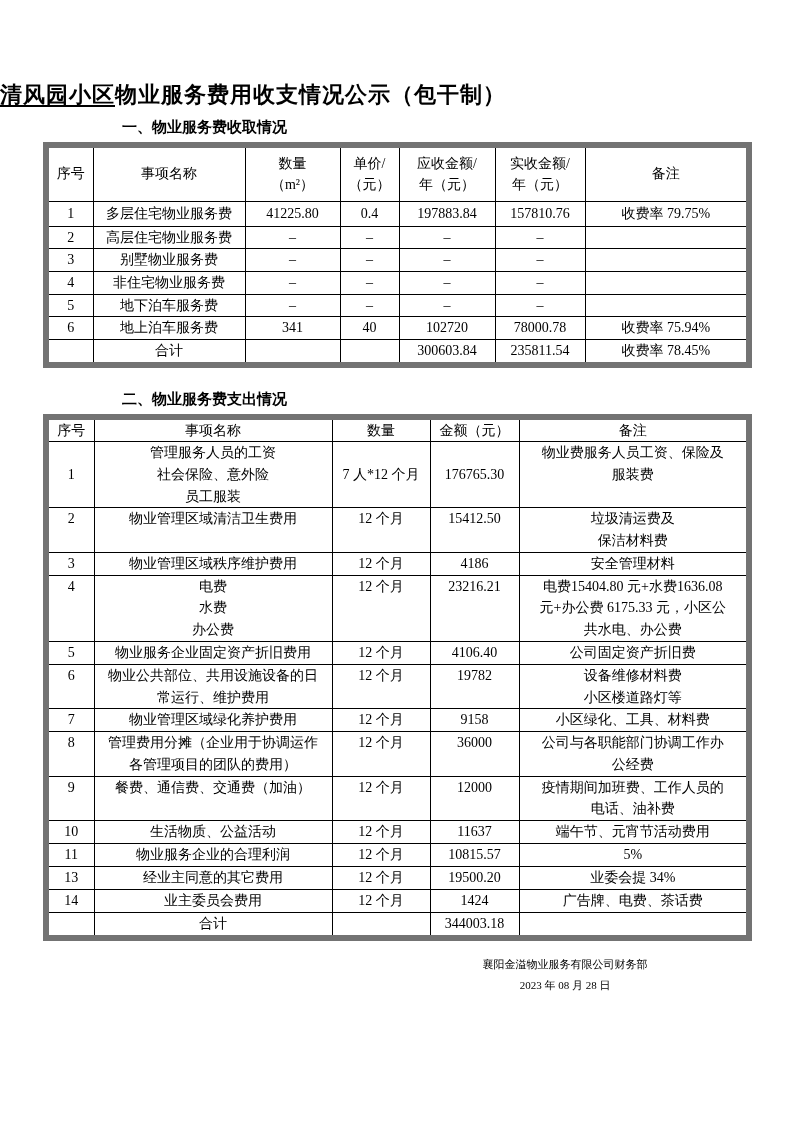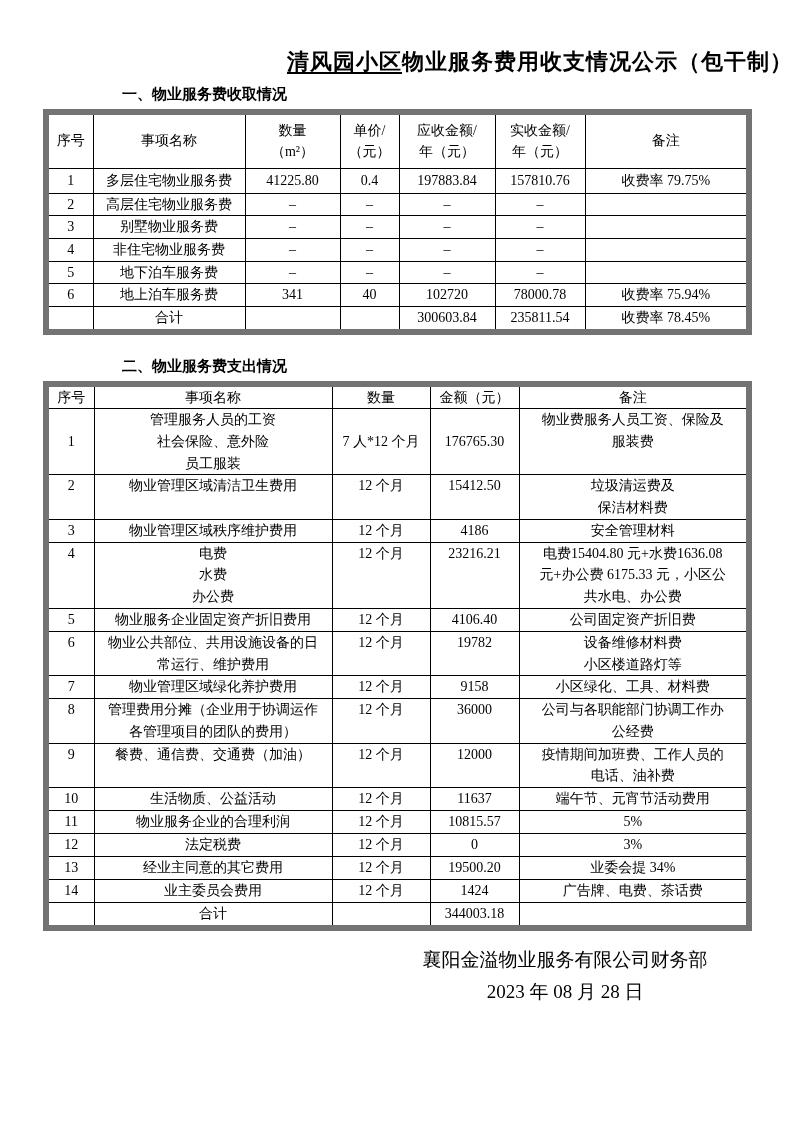--- a/index.html
+++ b/index.html
@@ -4,22 +4,22 @@
 <style>
   * { margin:0; padding:0; box-sizing:border-box; }
   html,body { background:#ffffff; }
   body {
     width:793px; height:1122px;
     font-family:"Liberation Serif","DejaVu Serif",serif;
     color:#000;
   }
   .page { position:relative; width:793px; height:1122px; overflow:hidden; }
   .doc-title {
-    padding-top:47px;
-    text-align:right;
+    padding-top:80px;
+    text-align:left;
     font-size:22px;
     font-weight:bold;
     letter-spacing:1px;
   }
   .doc-title .u { text-decoration:underline; text-underline-offset:3px; }
   .date-range {
     text-align:center;
     font-size:15px;
     margin-top:8px;
   }
@@ -48,21 +48,21 @@
   }
   tr.vtop td { vertical-align:top; }
   td.vt { vertical-align:top; }
   td.vm { vertical-align:middle; }
   .footer {
     margin-top:16px;
     margin-left:380px;
     width:370px;
     text-align:center;
     font-family:"Liberation Sans","DejaVu Sans",sans-serif;
-    font-size:19px;
+    font-size:11px;
   }
   .footer .line2 {
     font-family:"Liberation Serif","DejaVu Serif",serif;
     margin-top:6px;
   }
 </style>
 </head>
 <body>
 
 <div class="page">
@@ -264,27 +264,20 @@
       <td>端午节、元宵节活动费用</td>
     </tr>
     <tr style="height:23px">
       <td>11</td>
       <td>物业服务企业的合理利润</td>
       <td>12 个月</td>
       <td>10815.57</td>
       <td>5%</td>
     </tr>
     <tr style="height:23px">
-      <td>12</td>
-      <td>法定税费</td>
-      <td>12 个月</td>
-      <td>0</td>
-      <td>3%</td>
-    </tr>
-    <tr style="height:23px">
       <td>13</td>
       <td>经业主同意的其它费用</td>
       <td>12 个月</td>
       <td>19500.20</td>
       <td>业委会提 34%</td>
     </tr>
     <tr style="height:23px">
       <td>14</td>
       <td>业主委员会费用</td>
       <td>12 个月</td>

